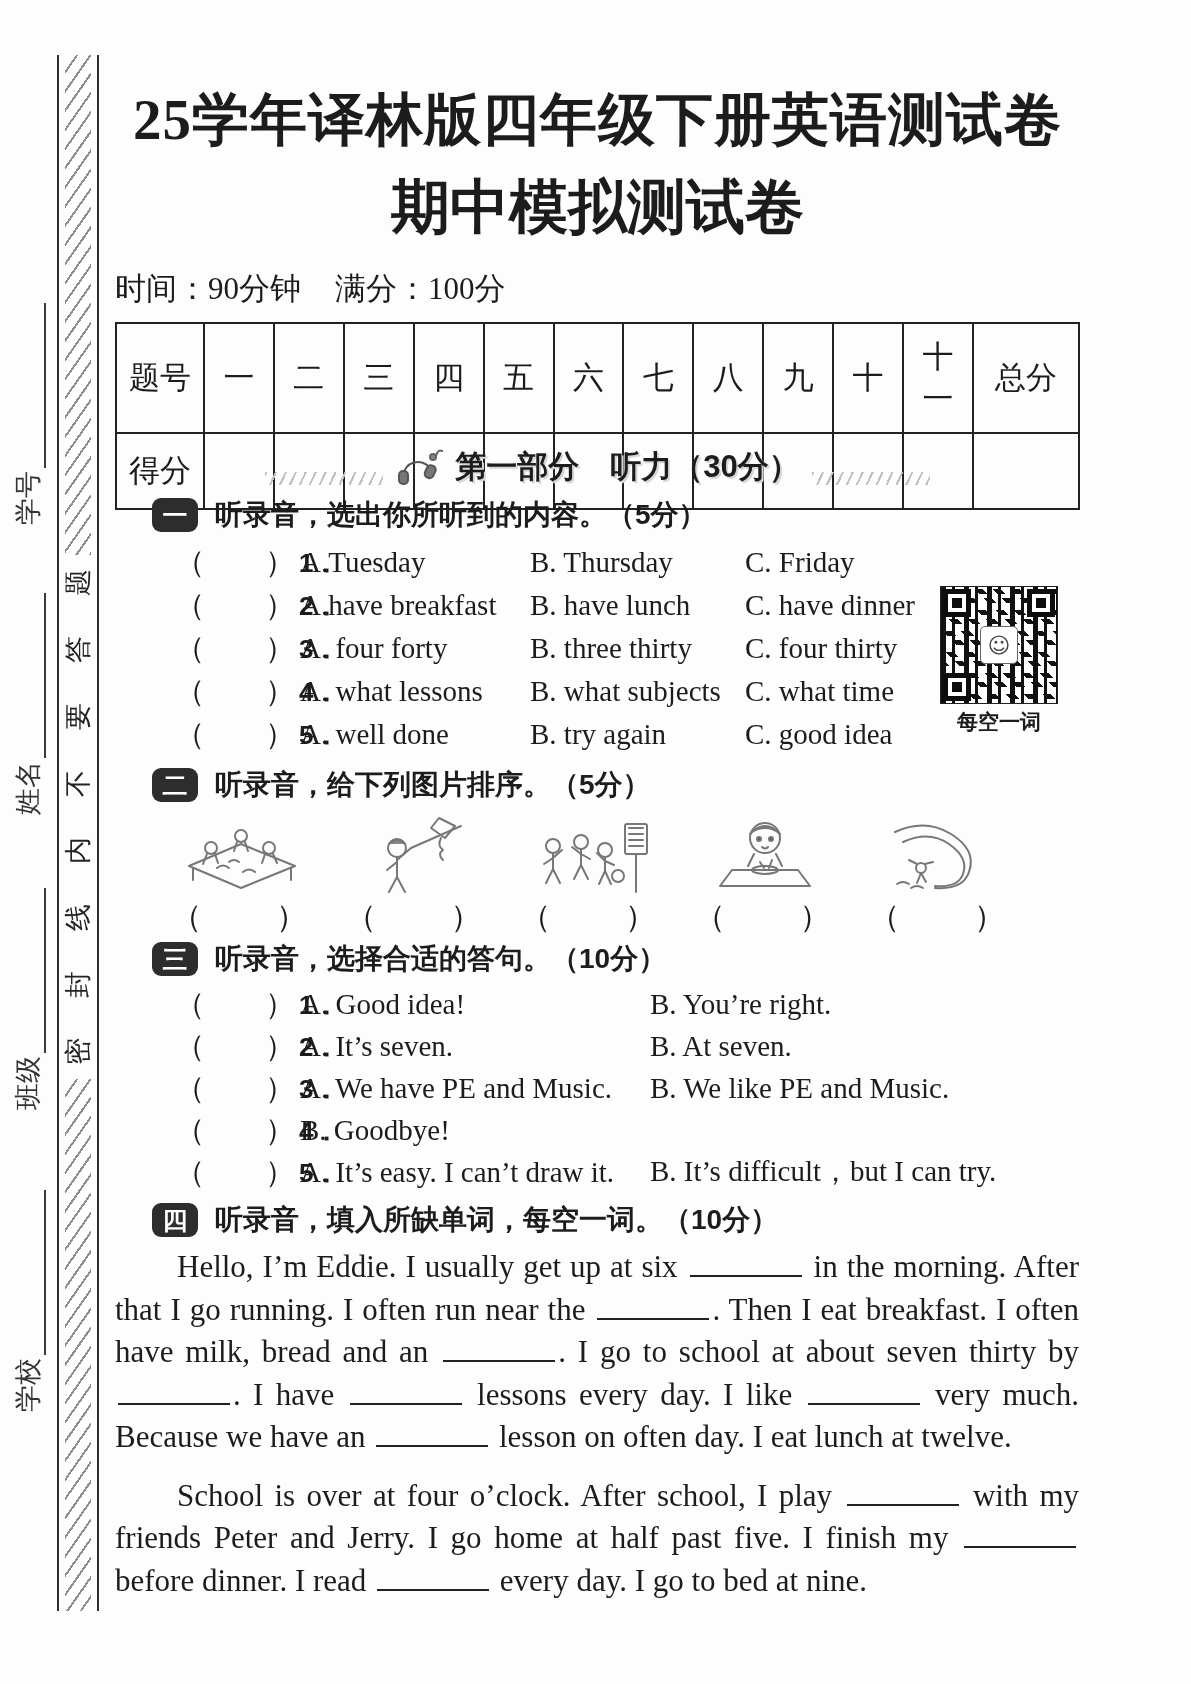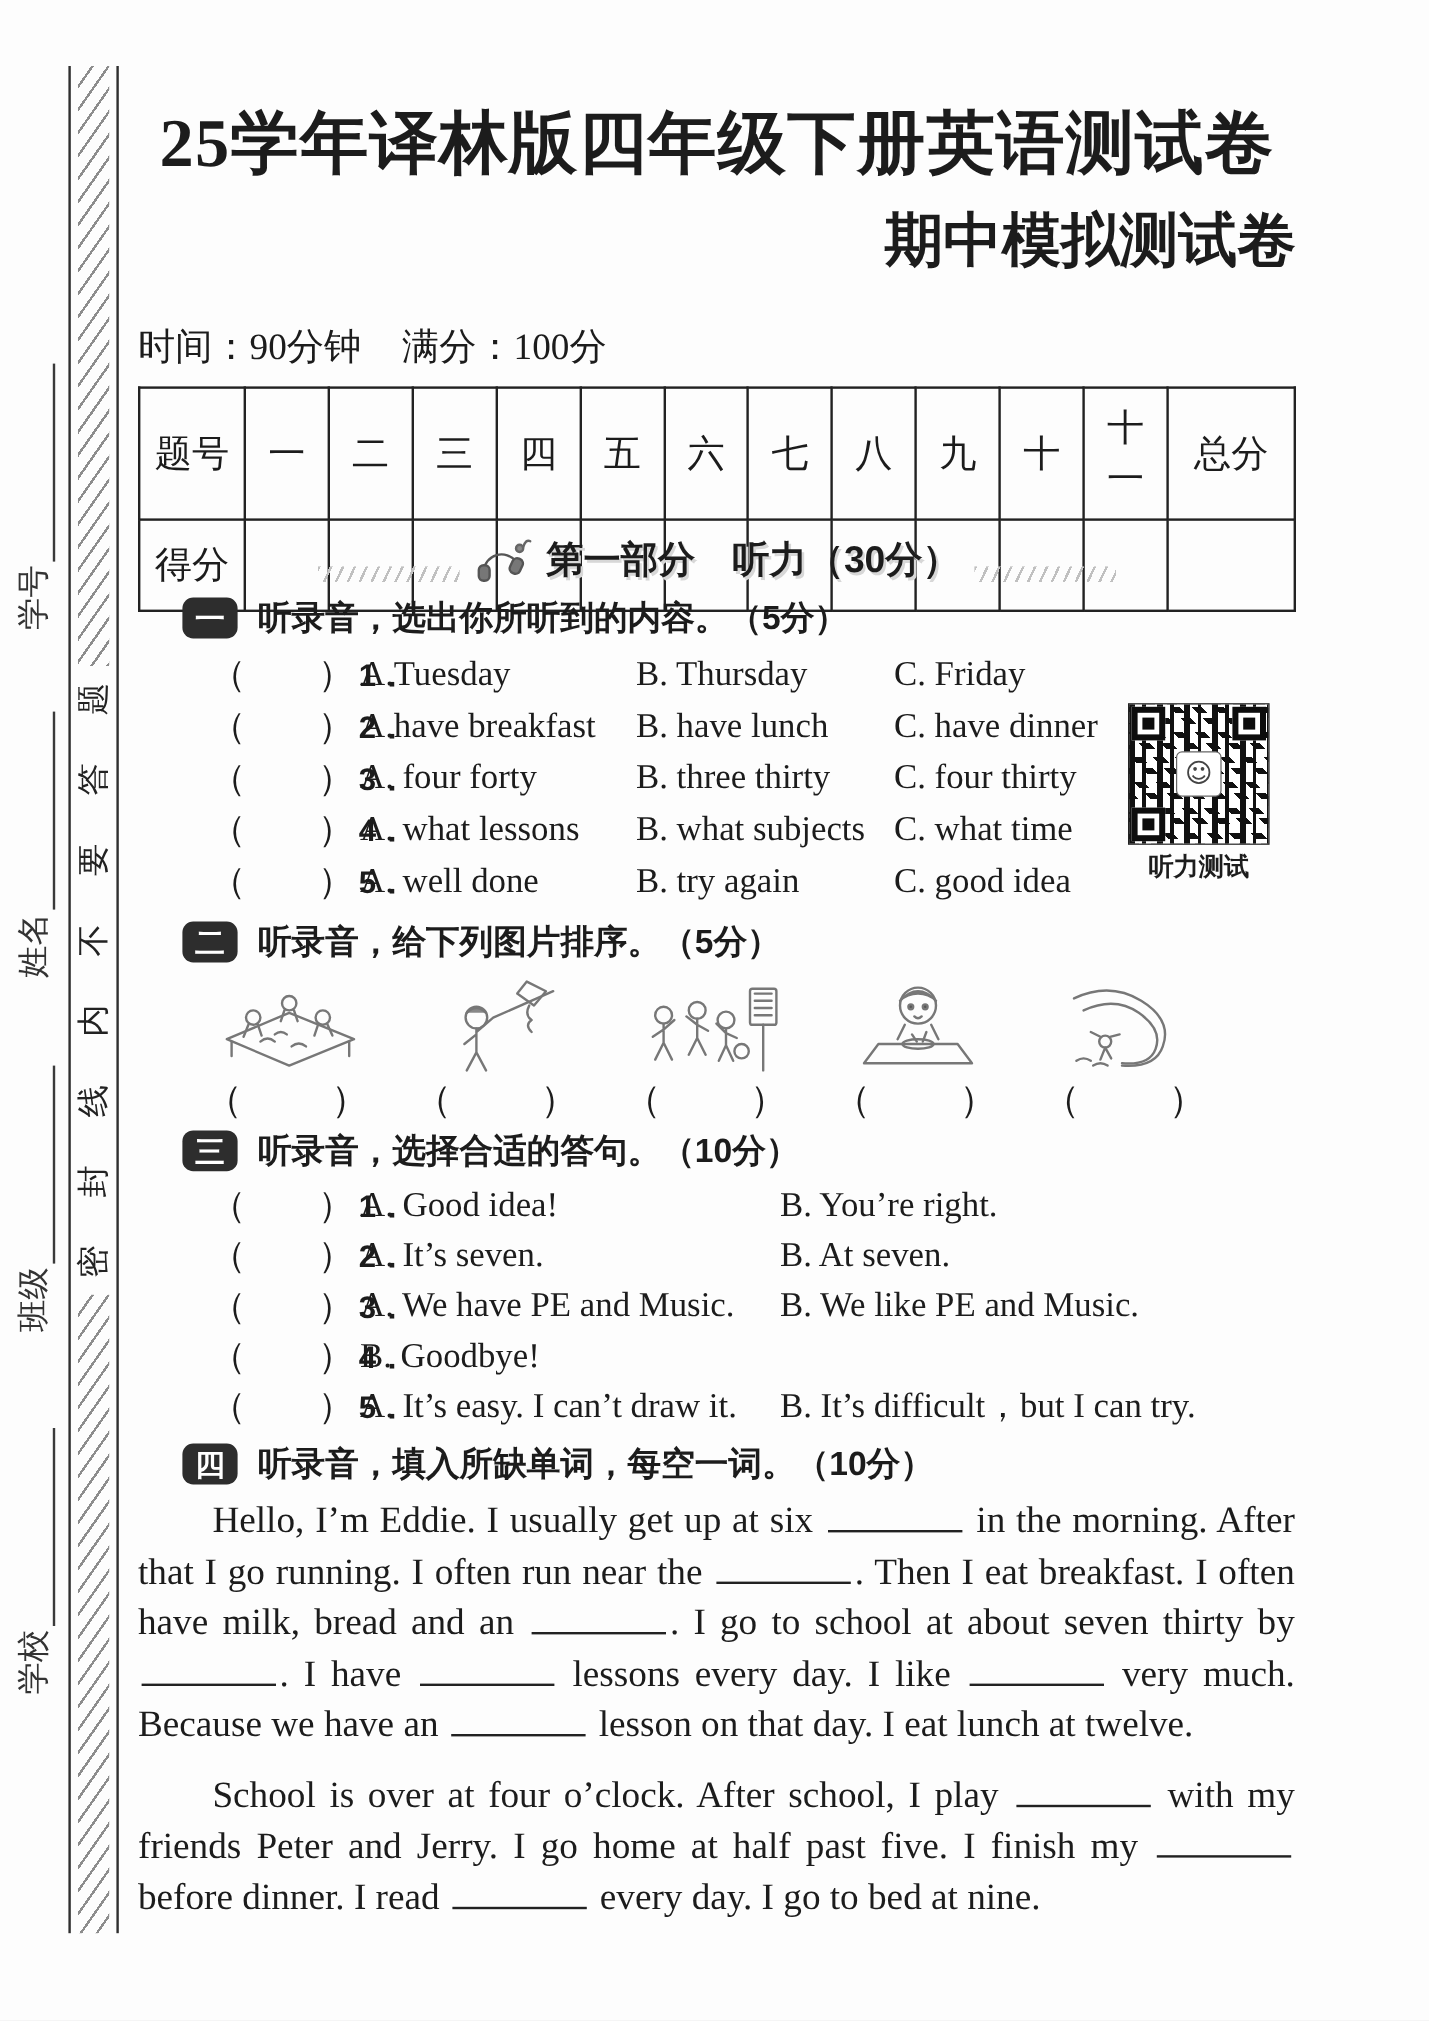--- a/index.html
+++ b/index.html
@@ -38,22 +38,22 @@
   }
   #label-xuehao { top:382px; } #label-xingming { top:672px; }
   #label-banji { top:967px; } #label-xuexiao { top:1269px; }
 
   
   .title1 {
     position:absolute; left:115px; top:86px; width:965px; text-align:center;
     font-size:57px; font-weight:700; letter-spacing:1px; line-height:1.2;
   }
   .title2 {
-    position:absolute; left:115px; top:168px; width:965px; text-align:right;
-    font-size:49px; font-weight:700;
+    position:absolute; left:115px; top:168px; width:965px; text-align:center;
+    font-size:59px; font-weight:700;
   }
   .meta {
     position:absolute; left:115px; top:268px; width:960px; 
     font-size:31px;
   }
   .meta .gap { display:inline-block; width:34px; }
 
   
   .score-table {
     position:absolute; left:115px; top:322px; width:965px;
@@ -290,21 +290,21 @@
     </div>
   </div>
 
   <div class="qr-wrap">
     <div class="qr">
       <span class="f tl"></span>
       <span class="f tr"></span>
       <span class="f bl"></span>
       <span class="qr-face">☺</span>
     </div>
-    <div class="qr-label">听力测试</div>
+    <div class="qr-label">每空一词</div>
   </div>
 
   <div class="sec-header" id="sec2-header">
     <span class="badge">二</span>
     <span>听录音，给下列图片排序。（5分）</span>
   </div>
 
   <div class="imgs">
     <div class="img-cell">
       <svg class="doodle" width="128" height="78" viewBox="0 0 128 78">
@@ -416,21 +416,21 @@
       <span class="blank"></span>
       <span>in the morning. After that I go running. I often run near the</span>
       <span class="blank"></span><span>. Then I eat breakfast. I often have milk, bread and an</span>
       <span class="blank"></span><span>. I go to school at about seven thirty by</span>
       <span class="blank"></span><span>. I have</span>
       <span class="blank"></span>
       <span>lessons every day. I like</span>
       <span class="blank"></span>
       <span>very much. Because we have an</span>
       <span class="blank"></span>
-      <span>lesson on that day. I eat lunch at twelve.</span>
+      <span>lesson on often day. I eat lunch at twelve.</span>
     </p>
     <p>
       <span>School is over at four o’clock. After school, I play</span>
       <span class="blank"></span>
       <span>with my friends Peter and Jerry. I go home at half past five. I finish my</span>
       <span class="blank"></span>
       <span>before dinner. I read</span>
       <span class="blank"></span>
       <span>every day. I go to bed at nine.</span>
     </p>

